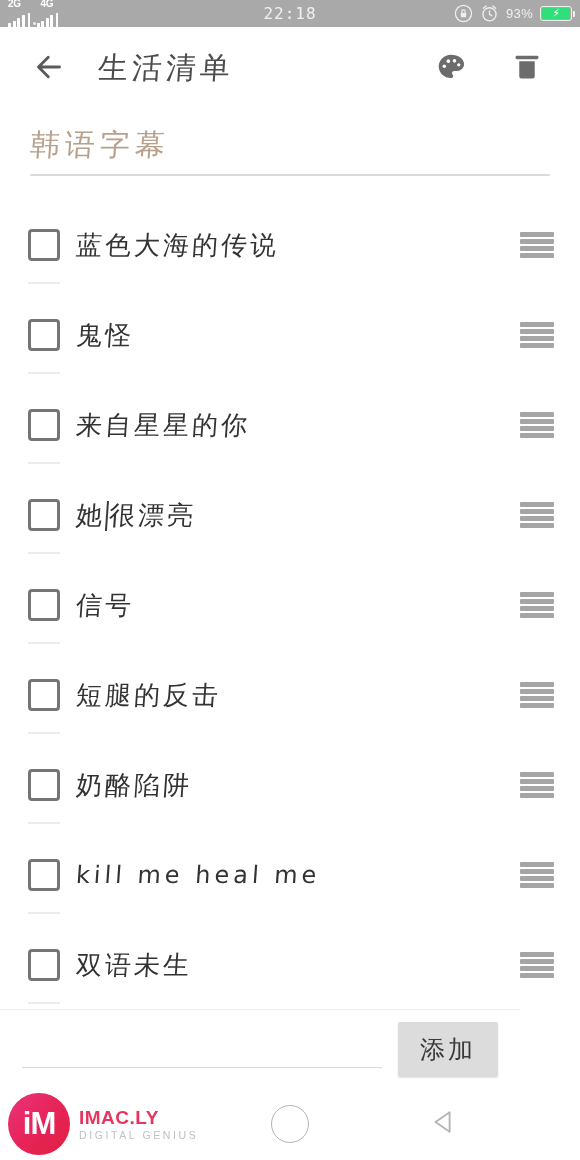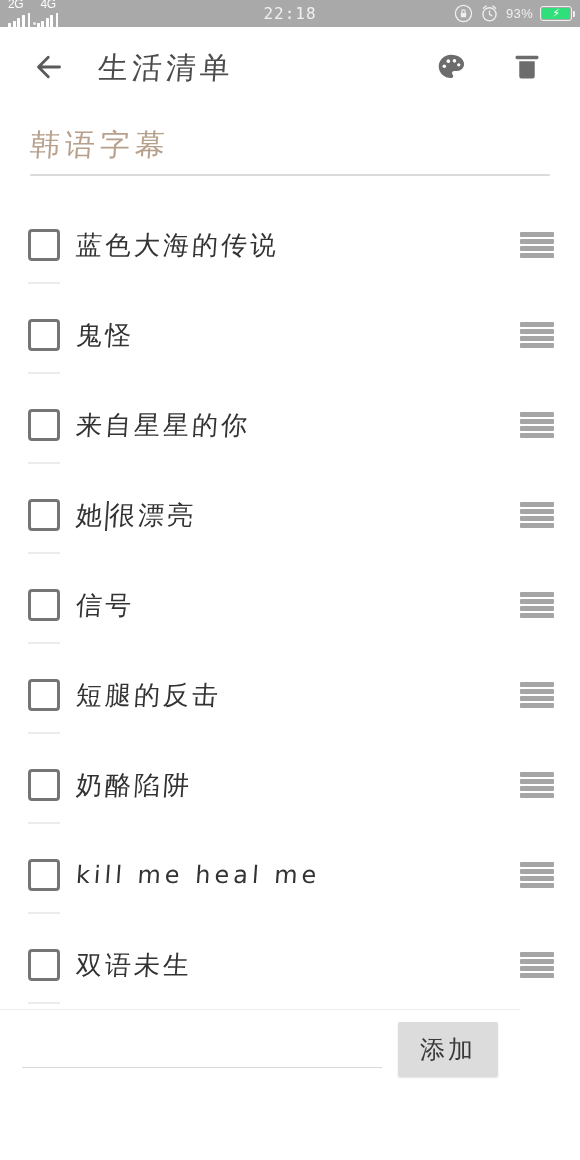--- a/index.html
+++ b/index.html
@@ -18,22 +18,22 @@
   }
   .sb-left{display:flex;align-items:flex-end;gap:3px;padding-left:8px;height:27px;}
   .sig{display:flex;align-items:flex-end;gap:1px;position:relative;height:20px;padding-top:6px;}
   .sig .bars{display:flex;align-items:flex-end;gap:1.5px;height:13px;}
   .sig .bars i{display:block;width:3px;background:#fff;border-radius:.5px;}
   .sig .bars i:nth-child(1){height:4px;}
   .sig .bars i:nth-child(2){height:6.5px;}
   .sig .bars i:nth-child(3){height:9px;}
   .sig .bars i:nth-child(4){height:12px;}
   .sig .gtag{
-    position:absolute;top:-1px;left:0;font-size:12px;color:#fff;
-    font-weight:normal;letter-spacing:-.3px;line-height:8px;
+    position:absolute;top:-1px;left:0;font-size:10px;color:#fff;
+    font-weight:bold;letter-spacing:-.3px;line-height:8px;
   }
   .sig .tall{display:block;width:2px;height:14px;background:#fff;margin-left:2px;opacity:.95;}
   .sigdot{width:3px;height:3px;border-radius:50%;background:#fff;opacity:.8;margin-bottom:2px;}
   .sb-time{
     position:absolute;left:0;right:0;text-align:center;
     font-size:16px;color:#f0f0f0;letter-spacing:1px;
     font-family:"DejaVu Sans Mono","Liberation Mono",monospace;
   }
   .sb-right{
     margin-left:auto;display:flex;align-items:center;gap:7px;padding-right:8px;
@@ -367,14 +367,31 @@
     </div>
 
   <div class="addbar">
     <div class="addinput-wrap">
       <input class="addinput" placeholder="" style="">
       <div class="addinput-rule"></div>
     </div>
     <button class="addbtn">添加</button>
   </div>
 
+  <div class="navbar">
+    <div class="wm">
+      <div class="wm-logo">iM</div>
+      <div class="wm-txt">
+        <div class="wm-name">IMAC.LY</div>
+        <div class="wm-sub">DIGITAL GENIUS</div>
+      </div>
+    </div>
+    <div class="nav-home"></div>
+    <div class="nav-back">
+      <span>
+        <svg width="30" height="30" viewBox="0 0 24 24">
+          <path d="M16.5 4.2 5.2 12l11.3 7.8z" fill="none" stroke="#b4b4b4" stroke-width="1.5" stroke-linejoin="round"></path>
+        </svg>
+      </span>
+    </div>
+  </div>
 
 </div>
 
 </body></html>

